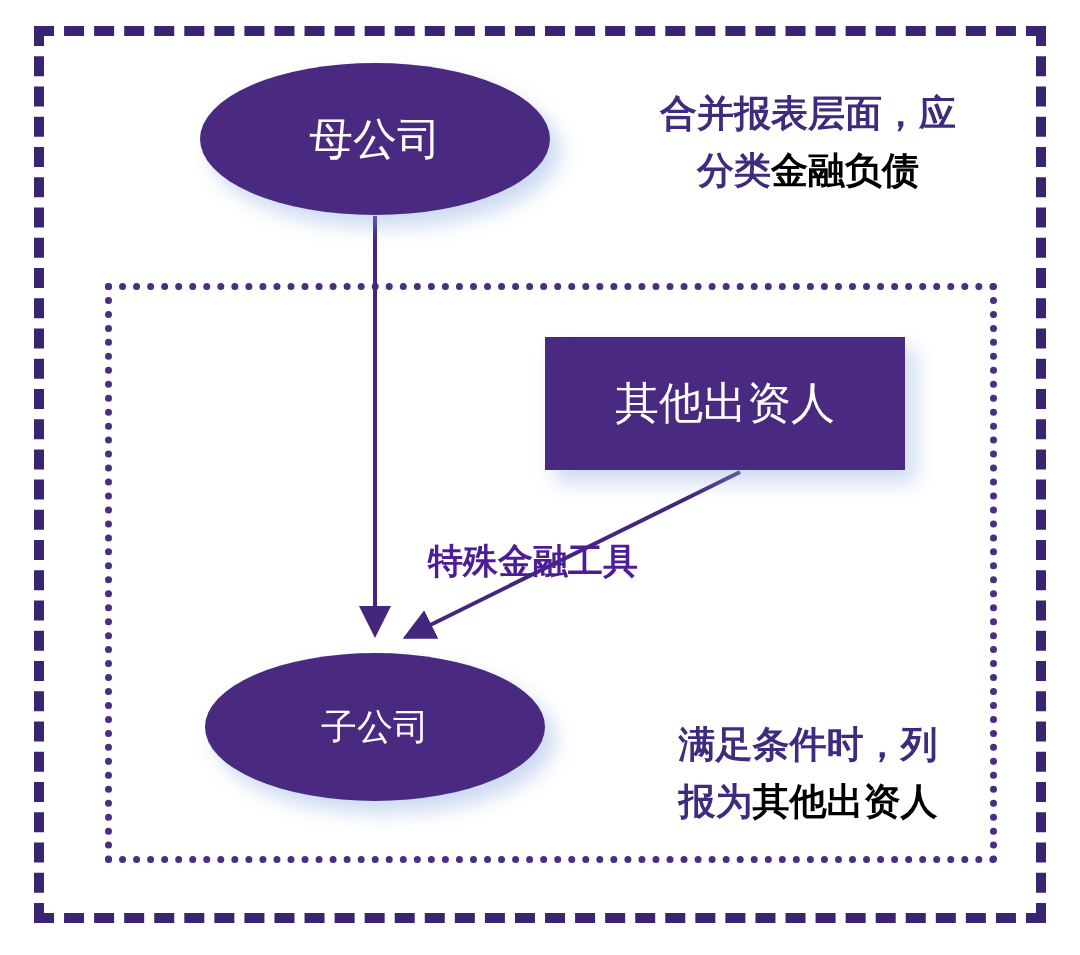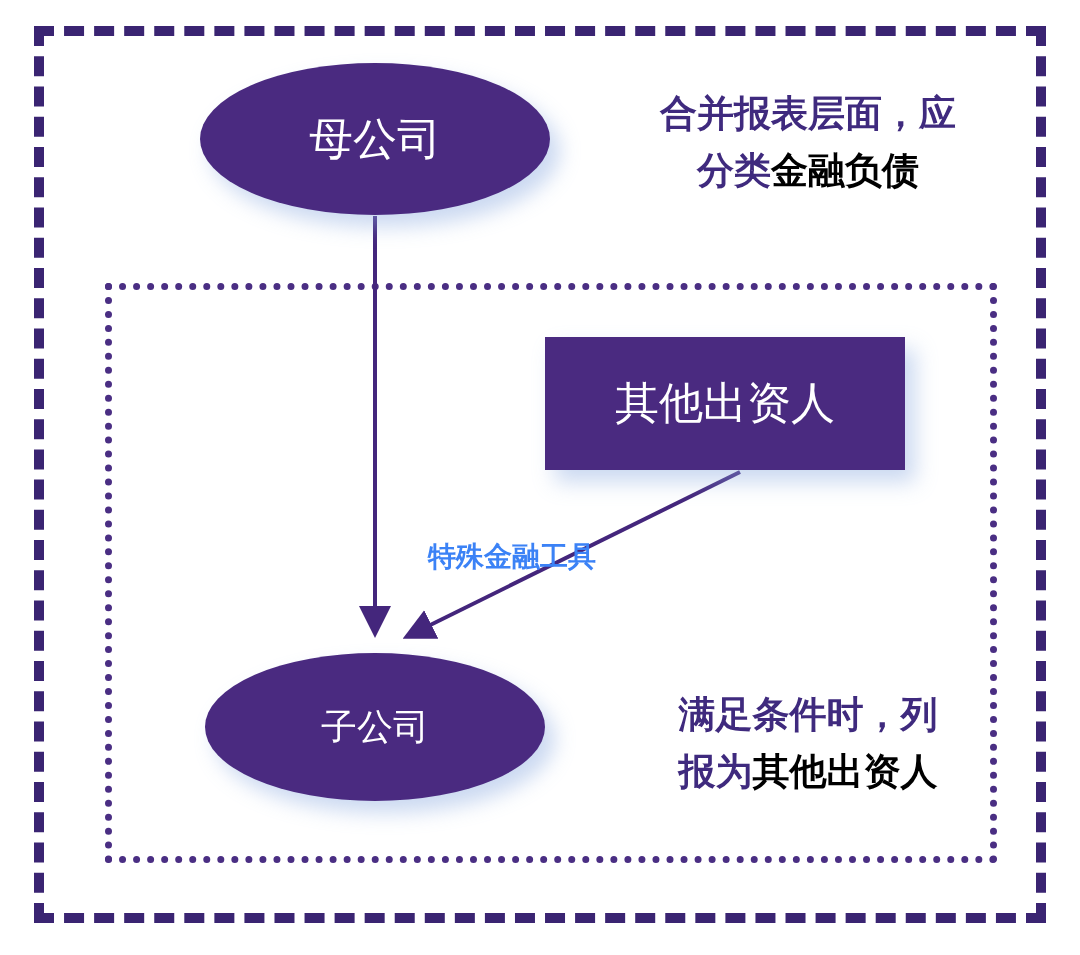--- a/index.html
+++ b/index.html
@@ -37,26 +37,26 @@
     position:absolute;
     color:#3f2a7e;
     text-align:center;
     font-size:37px;
     line-height:57px;
     font-weight:bold;
     margin-top:33px;
   }
   .note .bold{font-weight:bold;color:#000000;}
   .note-top{left:578px;top:52px;width:460px;}
-  .note-bottom{left:598px;top:653px;width:420px;}
+  .note-bottom{left:598px;top:683px;width:420px;}
   .edge-label{
     position:absolute;
     left:428px;top:538px;
-    color:#3b82f6;
-    font-size:28px;
+    color:#4c1d95;
+    font-size:35px;
     font-weight:bold;
     white-space:nowrap;
   }
   svg.connectors{
     position:absolute;left:0;top:0;
     pointer-events:none;
   }
 </style>
 </head>
 <body>

